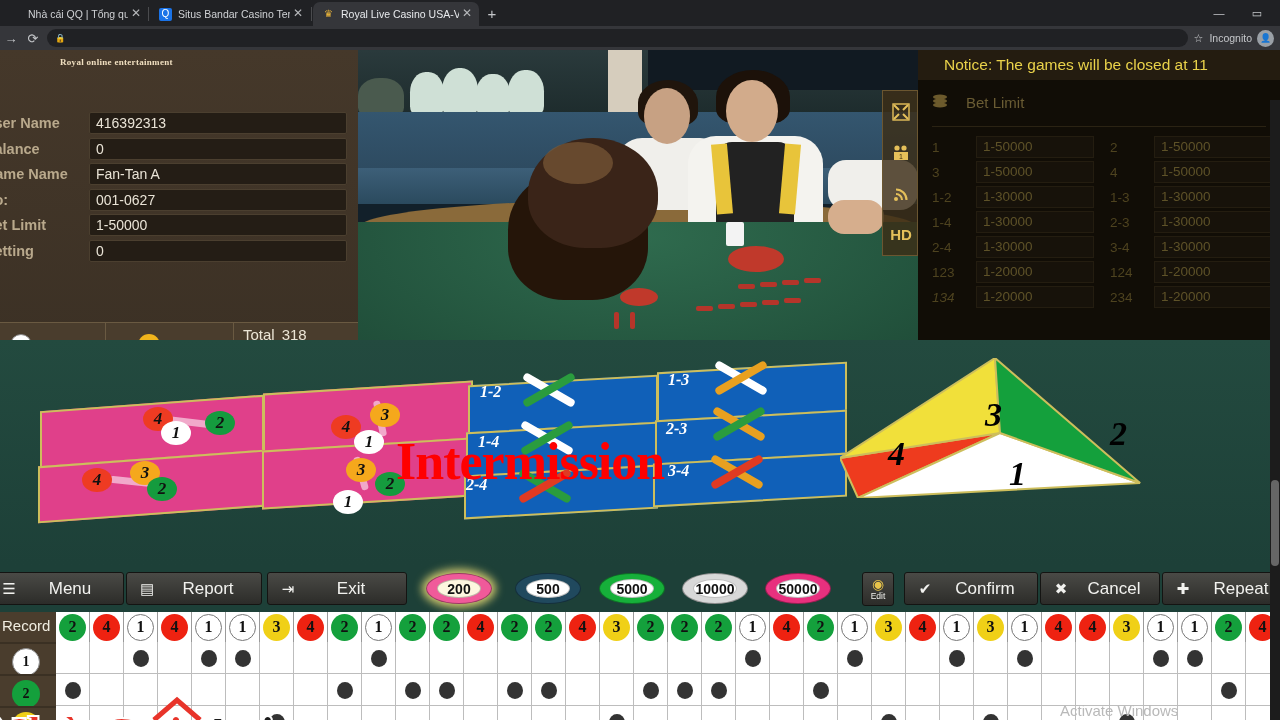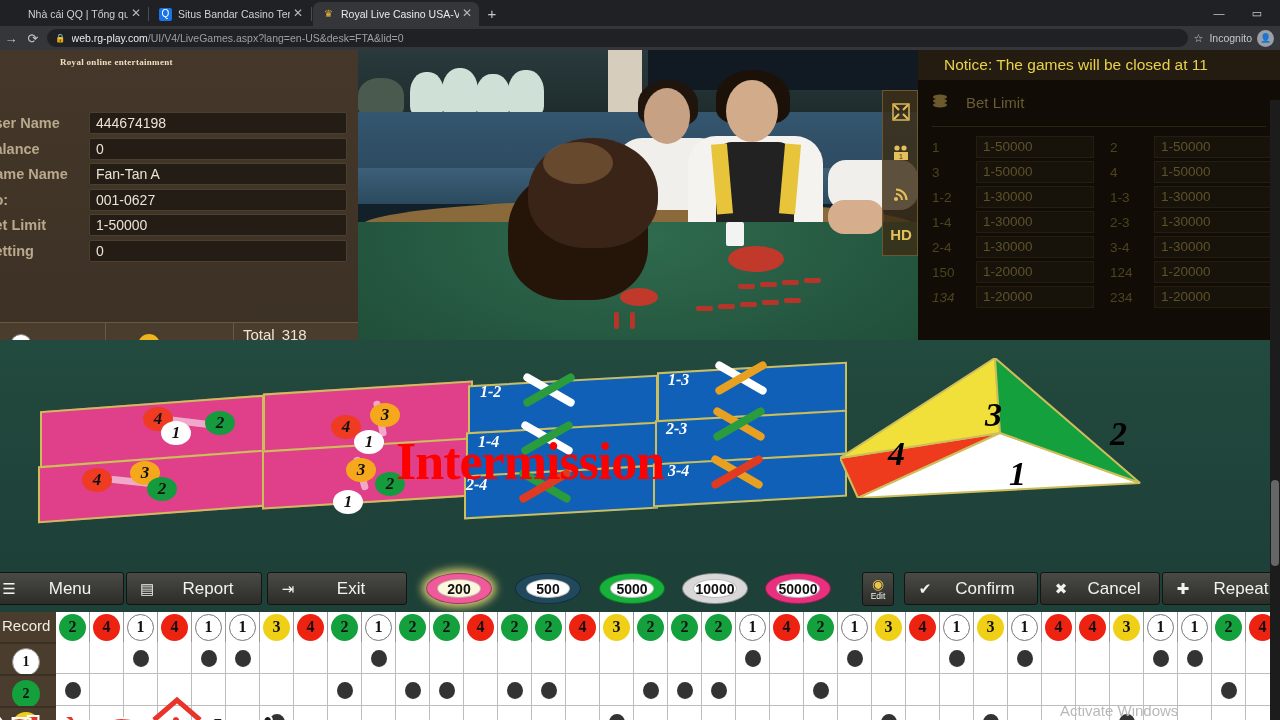--- a/index.html
+++ b/index.html
@@ -214,21 +214,20 @@
     <div id="wincontrols">
       <span>—</span>
       <span>▭</span>
     </div>
   </div>
   <div id="toolbar">
     <span class="navbtn">→</span>
     <span class="navbtn">⟳</span>
     <div id="omnibox">
       <span id="lockicon">🔒</span>
-      <span id="urltext"><b>web.rg-play.com</b><span>/UI/V4/LiveGames.aspx?lang=en-US&amp;desk=FTA&amp;lid=0</span></span>
     </div>
     <span id="star">☆</span>
     <div id="incog">
       <span>Incognito</span>
       <span id="incogicon">👤</span>
     </div>
   </div>
 </div>
 
 <div id="game">
@@ -236,21 +235,21 @@
   <div id="toprow">
 
     <div id="leftpanel">
       <div id="logo">
         <div id="crown">♛</div>
         <div id="logotop">Royal online entertainment</div>
       </div>
       <div id="inforows">
           <div class="inforow" style="top: 62px;">
             <div class="infolabel">User Name</div>
-            <div class="infoval">444674198</div>
+            <div class="infoval">416392313</div>
           </div>
           <div class="inforow" style="top: 87.5px;">
             <div class="infolabel">Balance</div>
             <div class="infoval">0</div>
           </div>
           <div class="inforow" style="top: 113px;">
             <div class="infolabel">Game Name</div>
             <div class="infoval">Fan-Tan A</div>
           </div>
           <div class="inforow" style="top: 138.5px;">
@@ -392,21 +391,21 @@
           <div class="blkey" style="left: 192px; top: 110px;">1-3</div>
           <div class="blval" style="left: 236px; top: 106px; position: absolute;">1-30000</div>
           <div class="blkey" style="left: 14px; top: 135px;">1-4</div>
           <div class="blval" style="left: 58px; top: 131px; position: absolute;">1-30000</div>
           <div class="blkey" style="left: 192px; top: 135px;">2-3</div>
           <div class="blval" style="left: 236px; top: 131px; position: absolute;">1-30000</div>
           <div class="blkey" style="left: 14px; top: 160px;">2-4</div>
           <div class="blval" style="left: 58px; top: 156px; position: absolute;">1-30000</div>
           <div class="blkey" style="left: 192px; top: 160px;">3-4</div>
           <div class="blval" style="left: 236px; top: 156px; position: absolute;">1-30000</div>
-          <div class="blkey" style="left: 14px; top: 185px;">150</div>
+          <div class="blkey" style="left: 14px; top: 185px;">123</div>
           <div class="blval" style="left: 58px; top: 181px; position: absolute;">1-20000</div>
           <div class="blkey" style="left: 192px; top: 185px;">124</div>
           <div class="blval" style="left: 236px; top: 181px; position: absolute;">1-20000</div>
           <div class="blkey" style="left: 14px; top: 210px; font-style: italic;">134</div>
           <div class="blval" style="left: 58px; top: 206px; position: absolute;">1-20000</div>
           <div class="blkey" style="left: 192px; top: 210px;">234</div>
           <div class="blval" style="left: 236px; top: 206px; position: absolute;">1-20000</div>
         </div>
     </div>
   </div>

